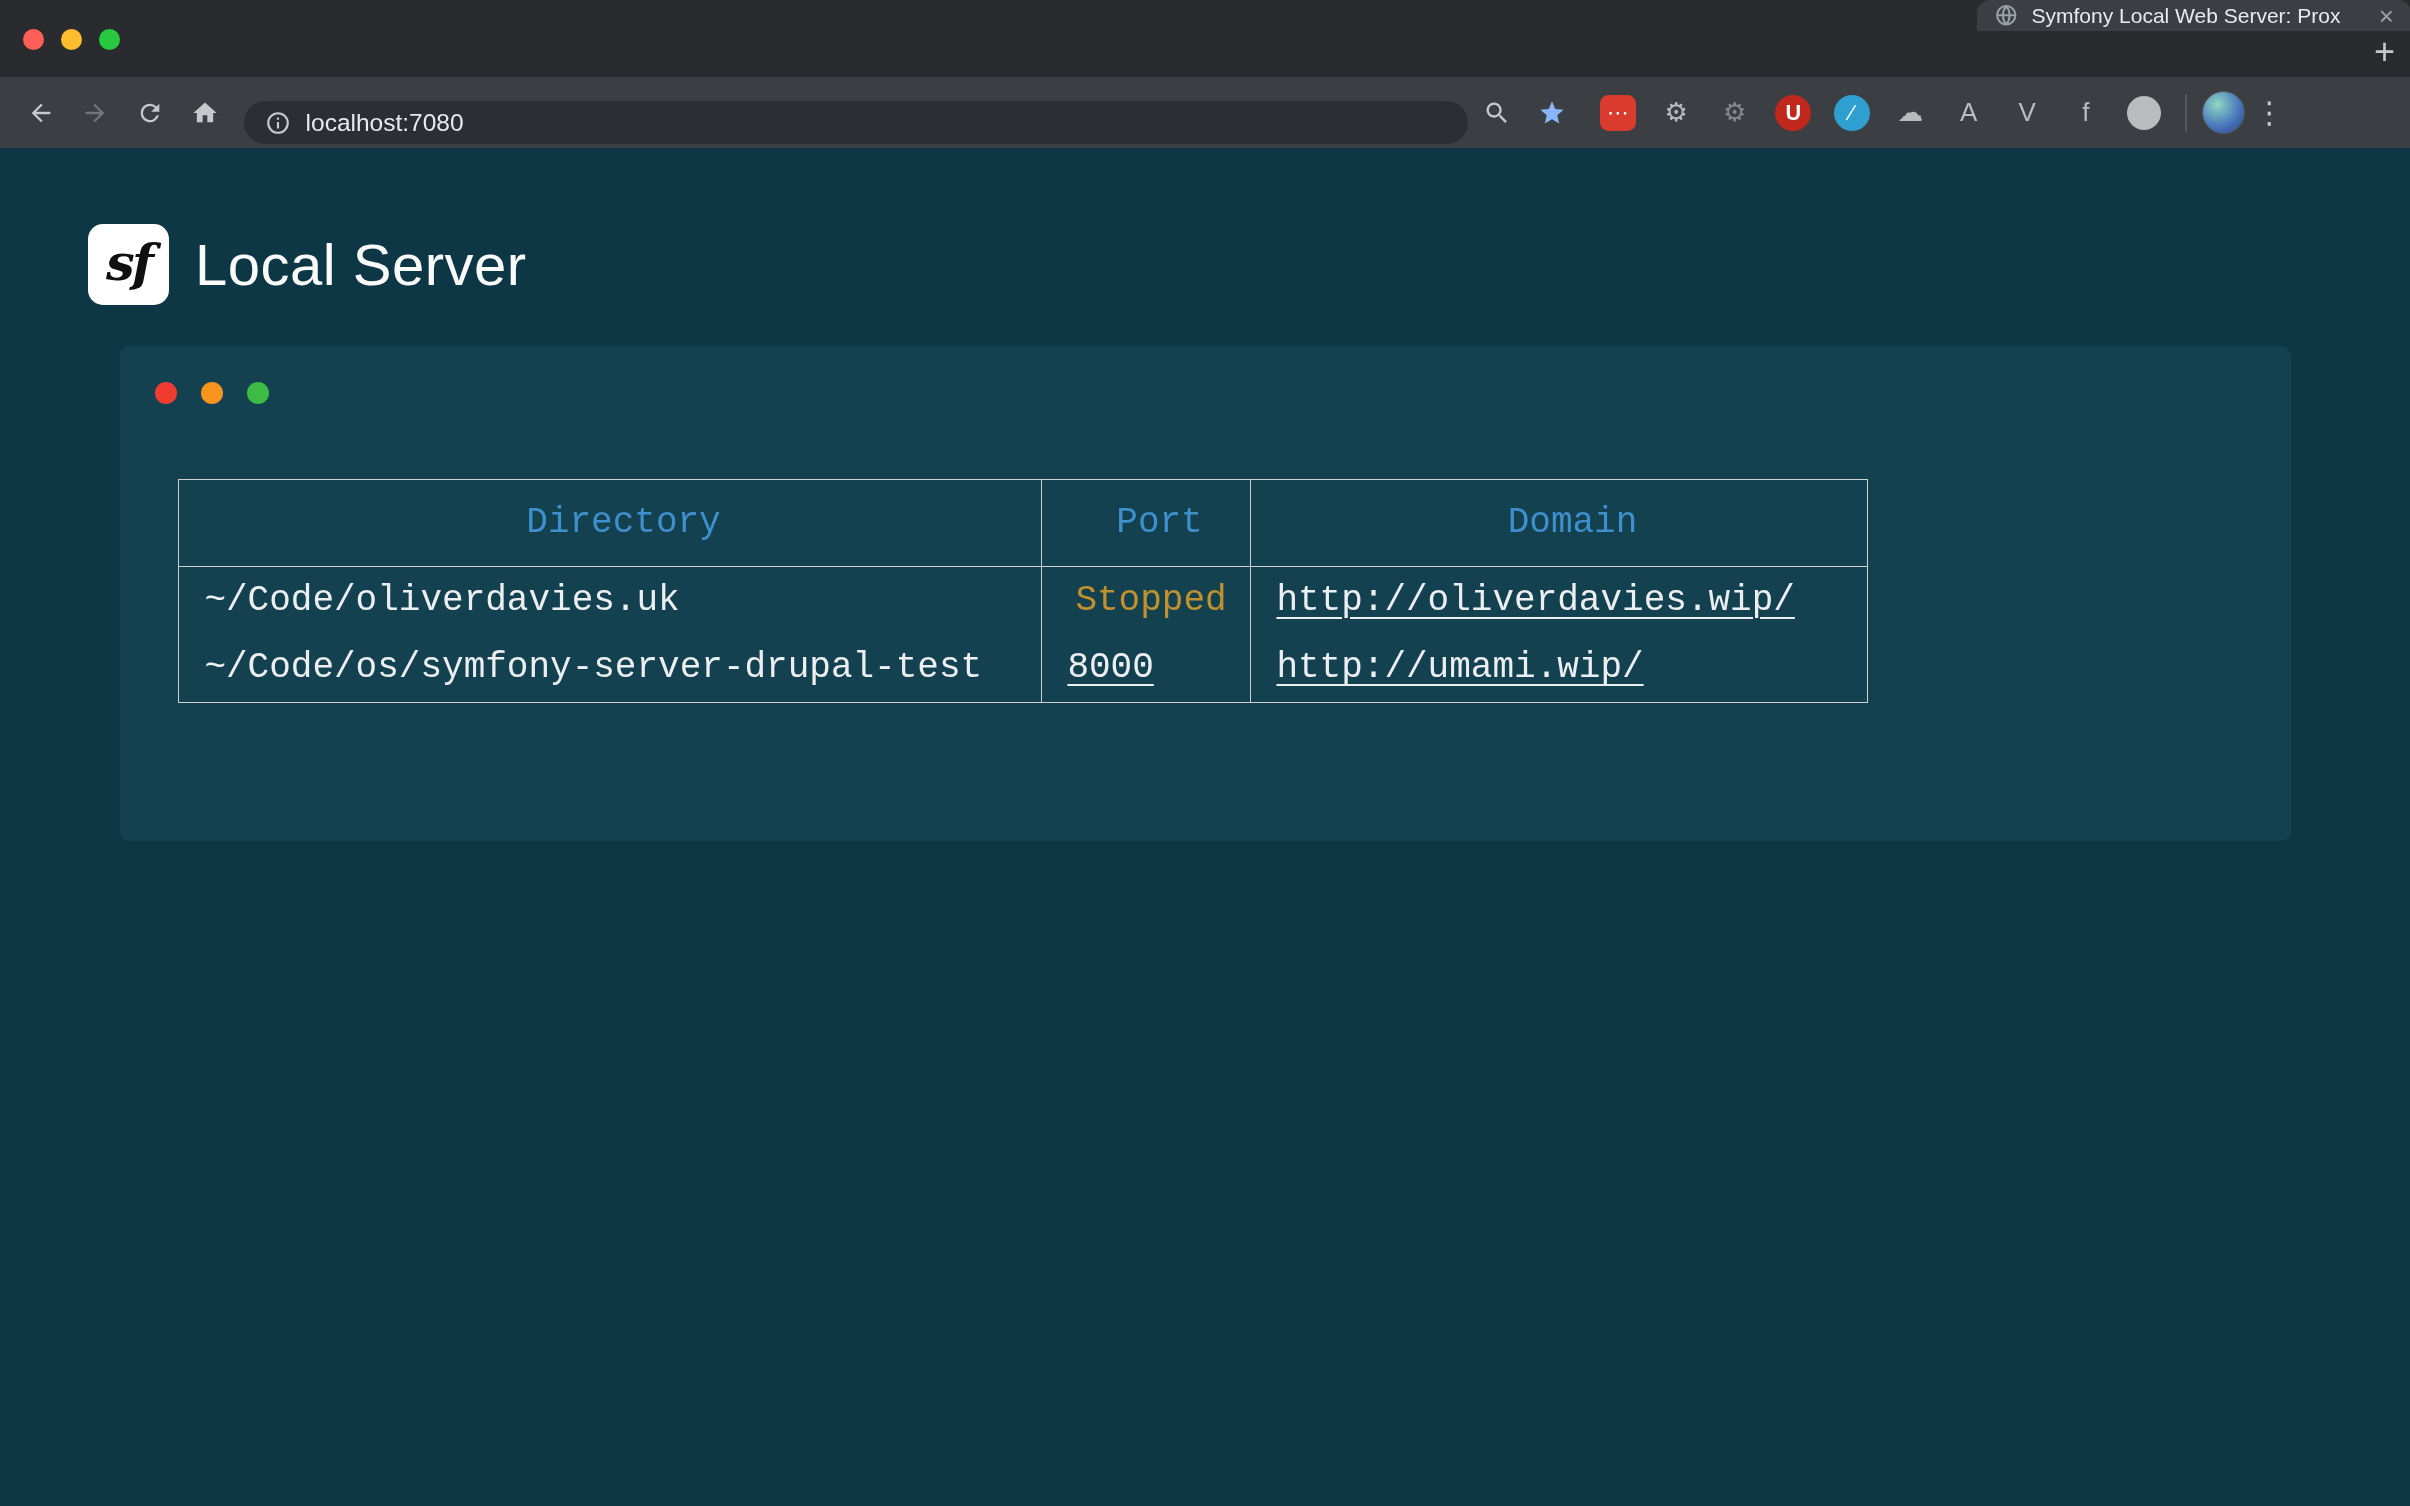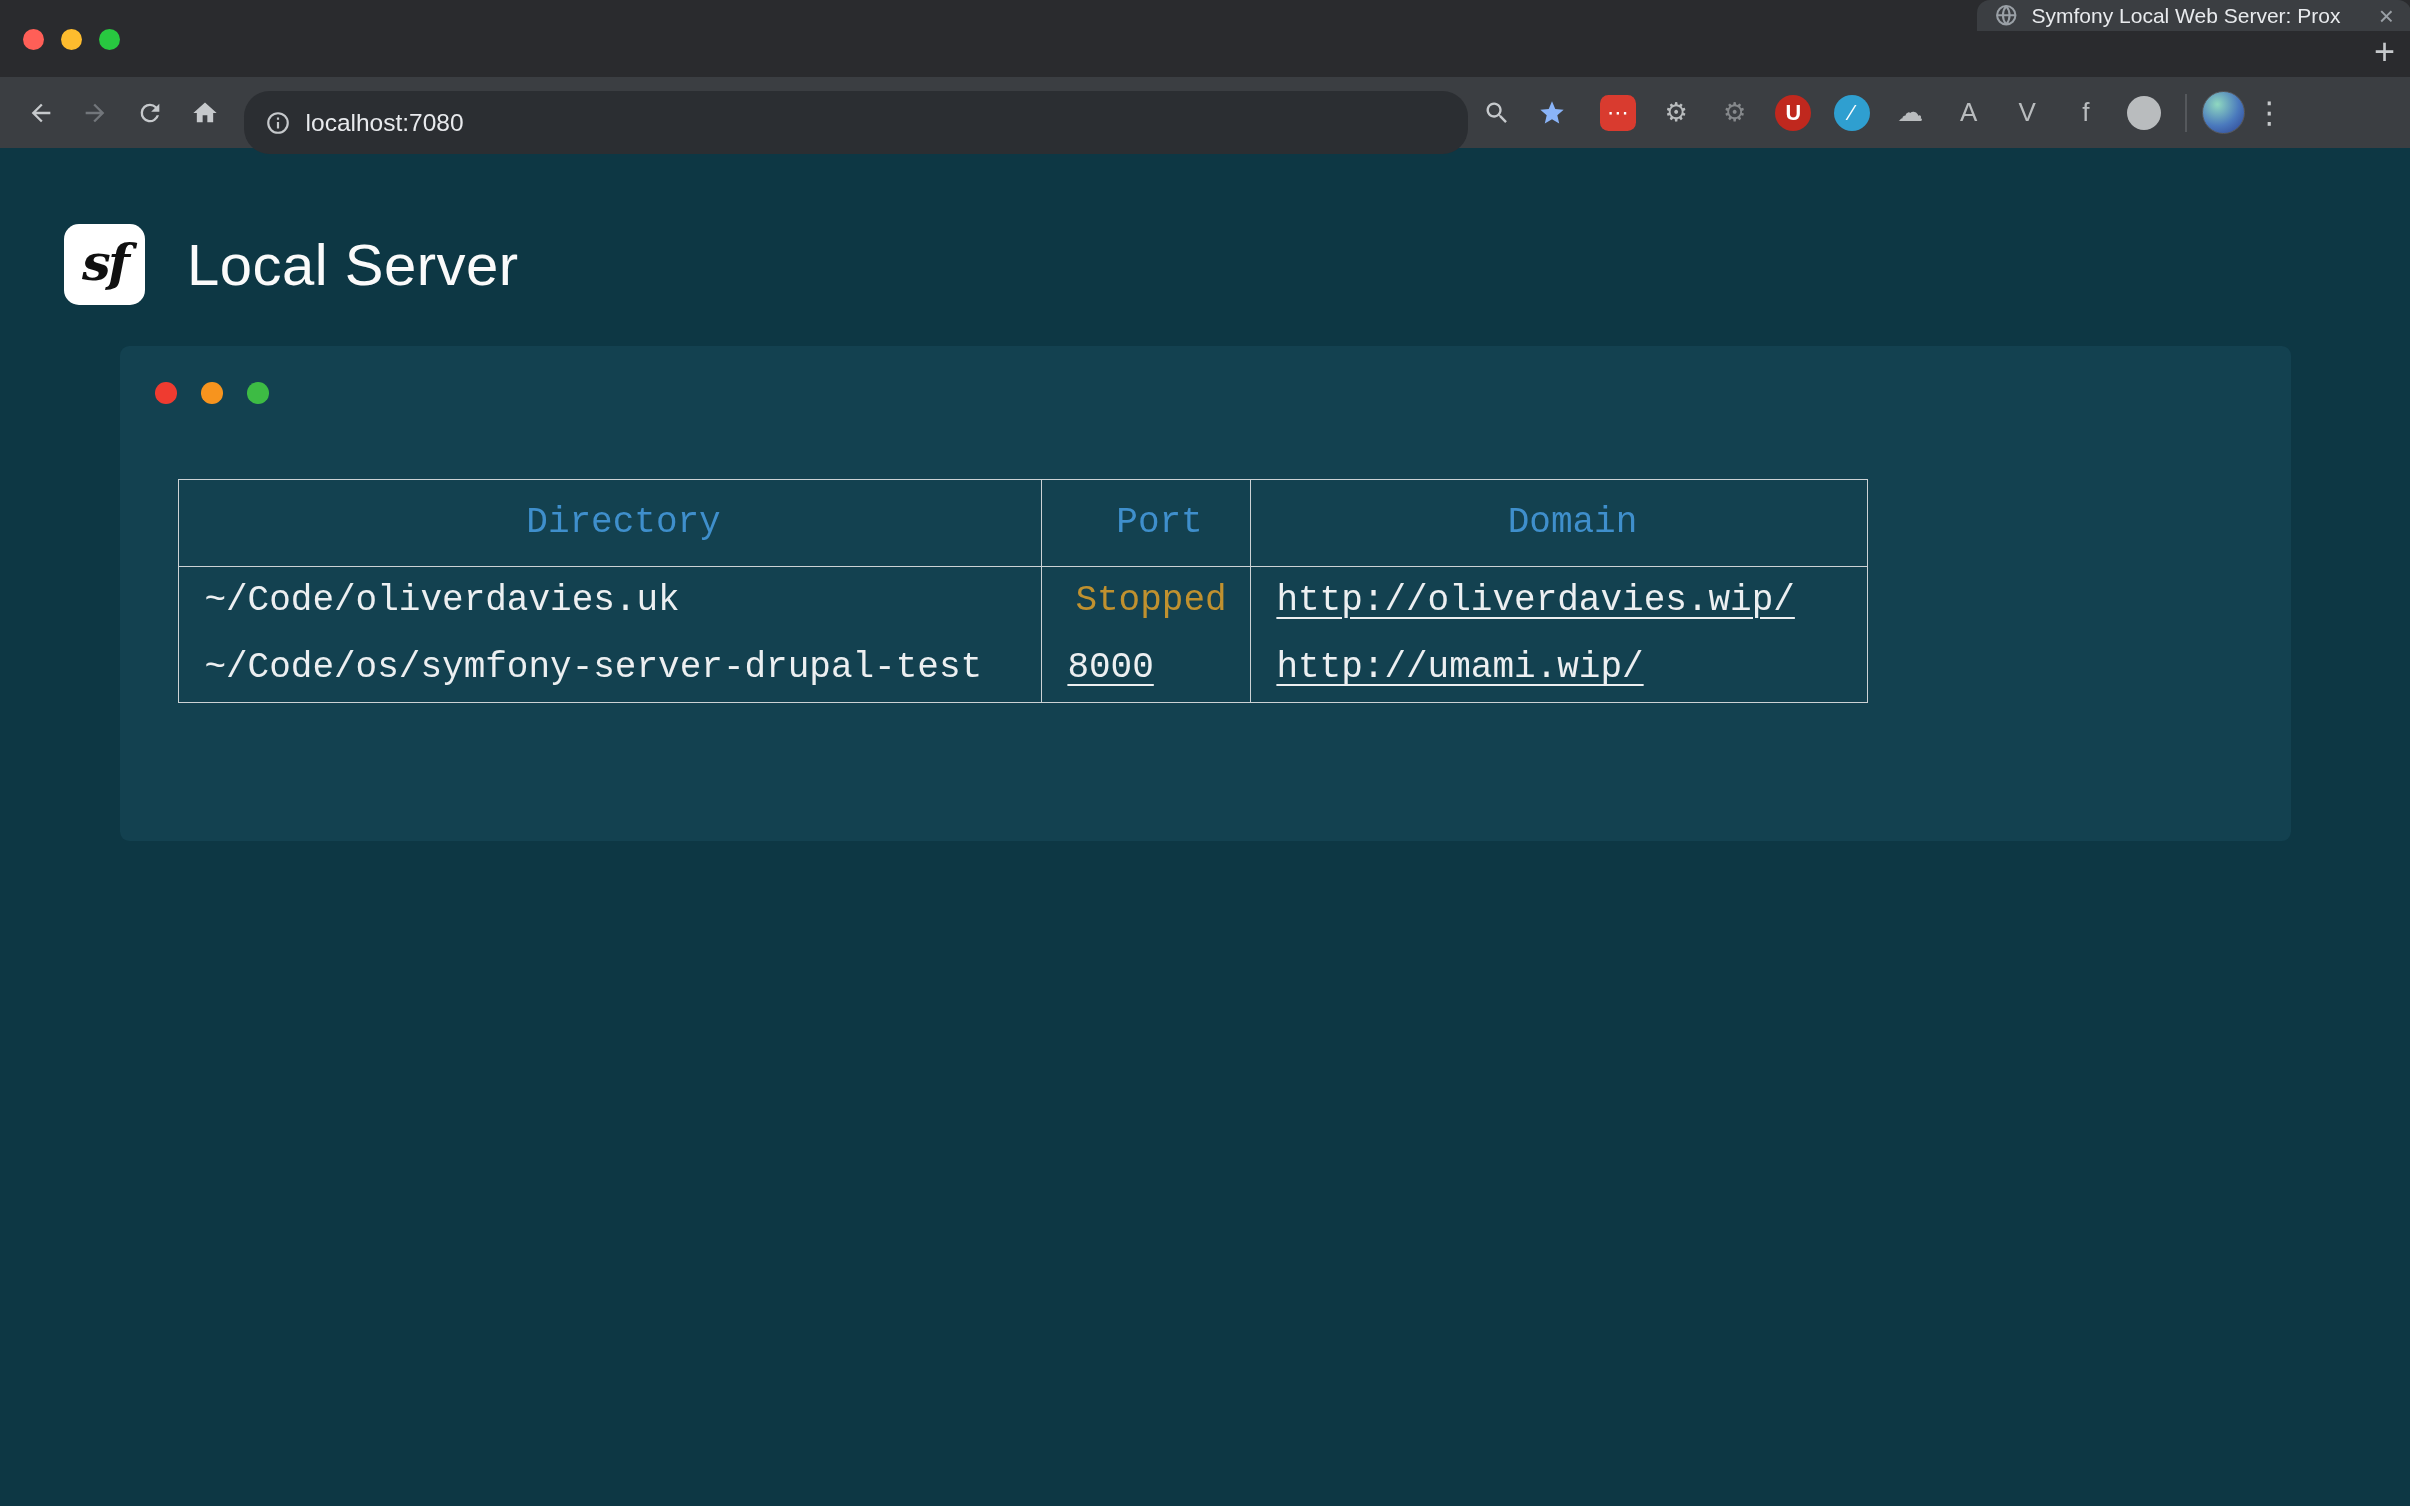--- a/index.html
+++ b/index.html
@@ -46,21 +46,21 @@
   }
   .tool-btn {
     width: 51px; height: 51px; border-radius: 50%; flex: none;
     display: flex; align-items: center; justify-content: center;
     color: #c6c9cc;
   }
   .tool-btn svg { width: 28px; height: 28px; fill: currentColor; }
   .tool-btn.disabled { color: #72767b; }
 
   .omnibox {
-    height: 63px; width: 1224px; margin-left: 9.4px; flex: none;
+    height: 43px; width: 1224px; margin-left: 9.4px; flex: none;
     background: #2b2e32; border-radius: 25.4px;
     display: flex; align-items: center; gap: 15px; padding: 0 21px; margin-top: 20px;
   }
   .omnibox .info-icon { width: 26px; height: 26px; fill: #c6c9cc; flex: none; }
   .url-text { color: #e8eaed; font-size: 24.5px; }
 
   .star-btn svg { fill: #8ab4f8; }
 
   .extensions { display: flex; align-items: center; margin-left: 11.3px; gap: 7.5px; }
   .ext {
@@ -82,21 +82,21 @@
   .avatar {
     width: 43px; height: 43px; border-radius: 50%; flex: none;
     background: radial-gradient(circle at 35% 30%, #8fd8c0, #4a79bd 55%, #2b3f8f);
     border: 1.9px solid #55585c;
   }
   .kebab { width: 41px; text-align: center; color: #c6c9cc; font-size: 30px; flex: none; }
 
   
   .page { height: 1359px; background: #0d3744; padding-top: 76px; }
 
-  .brand { display: flex; align-items: center; gap: 42px; margin-left: 64px; }
+  .brand { display: flex; align-items: center; gap: 26px; margin-left: 88px; }
   .logo {
     width: 81px; height: 81px; background: #ffffff; border-radius: 15px;
     display: flex; align-items: center; justify-content: center;
   }
   .logo-glyph {
     font-family: "DejaVu Serif", serif; font-style: italic; font-weight: bold;
     font-size: 51px; color: #101010; letter-spacing: -2.8px; padding-bottom: 5.6px;
   }
   .page-heading { color: #fafafa; font-size: 58px; font-weight: 400; letter-spacing: 0.5px; }
 

